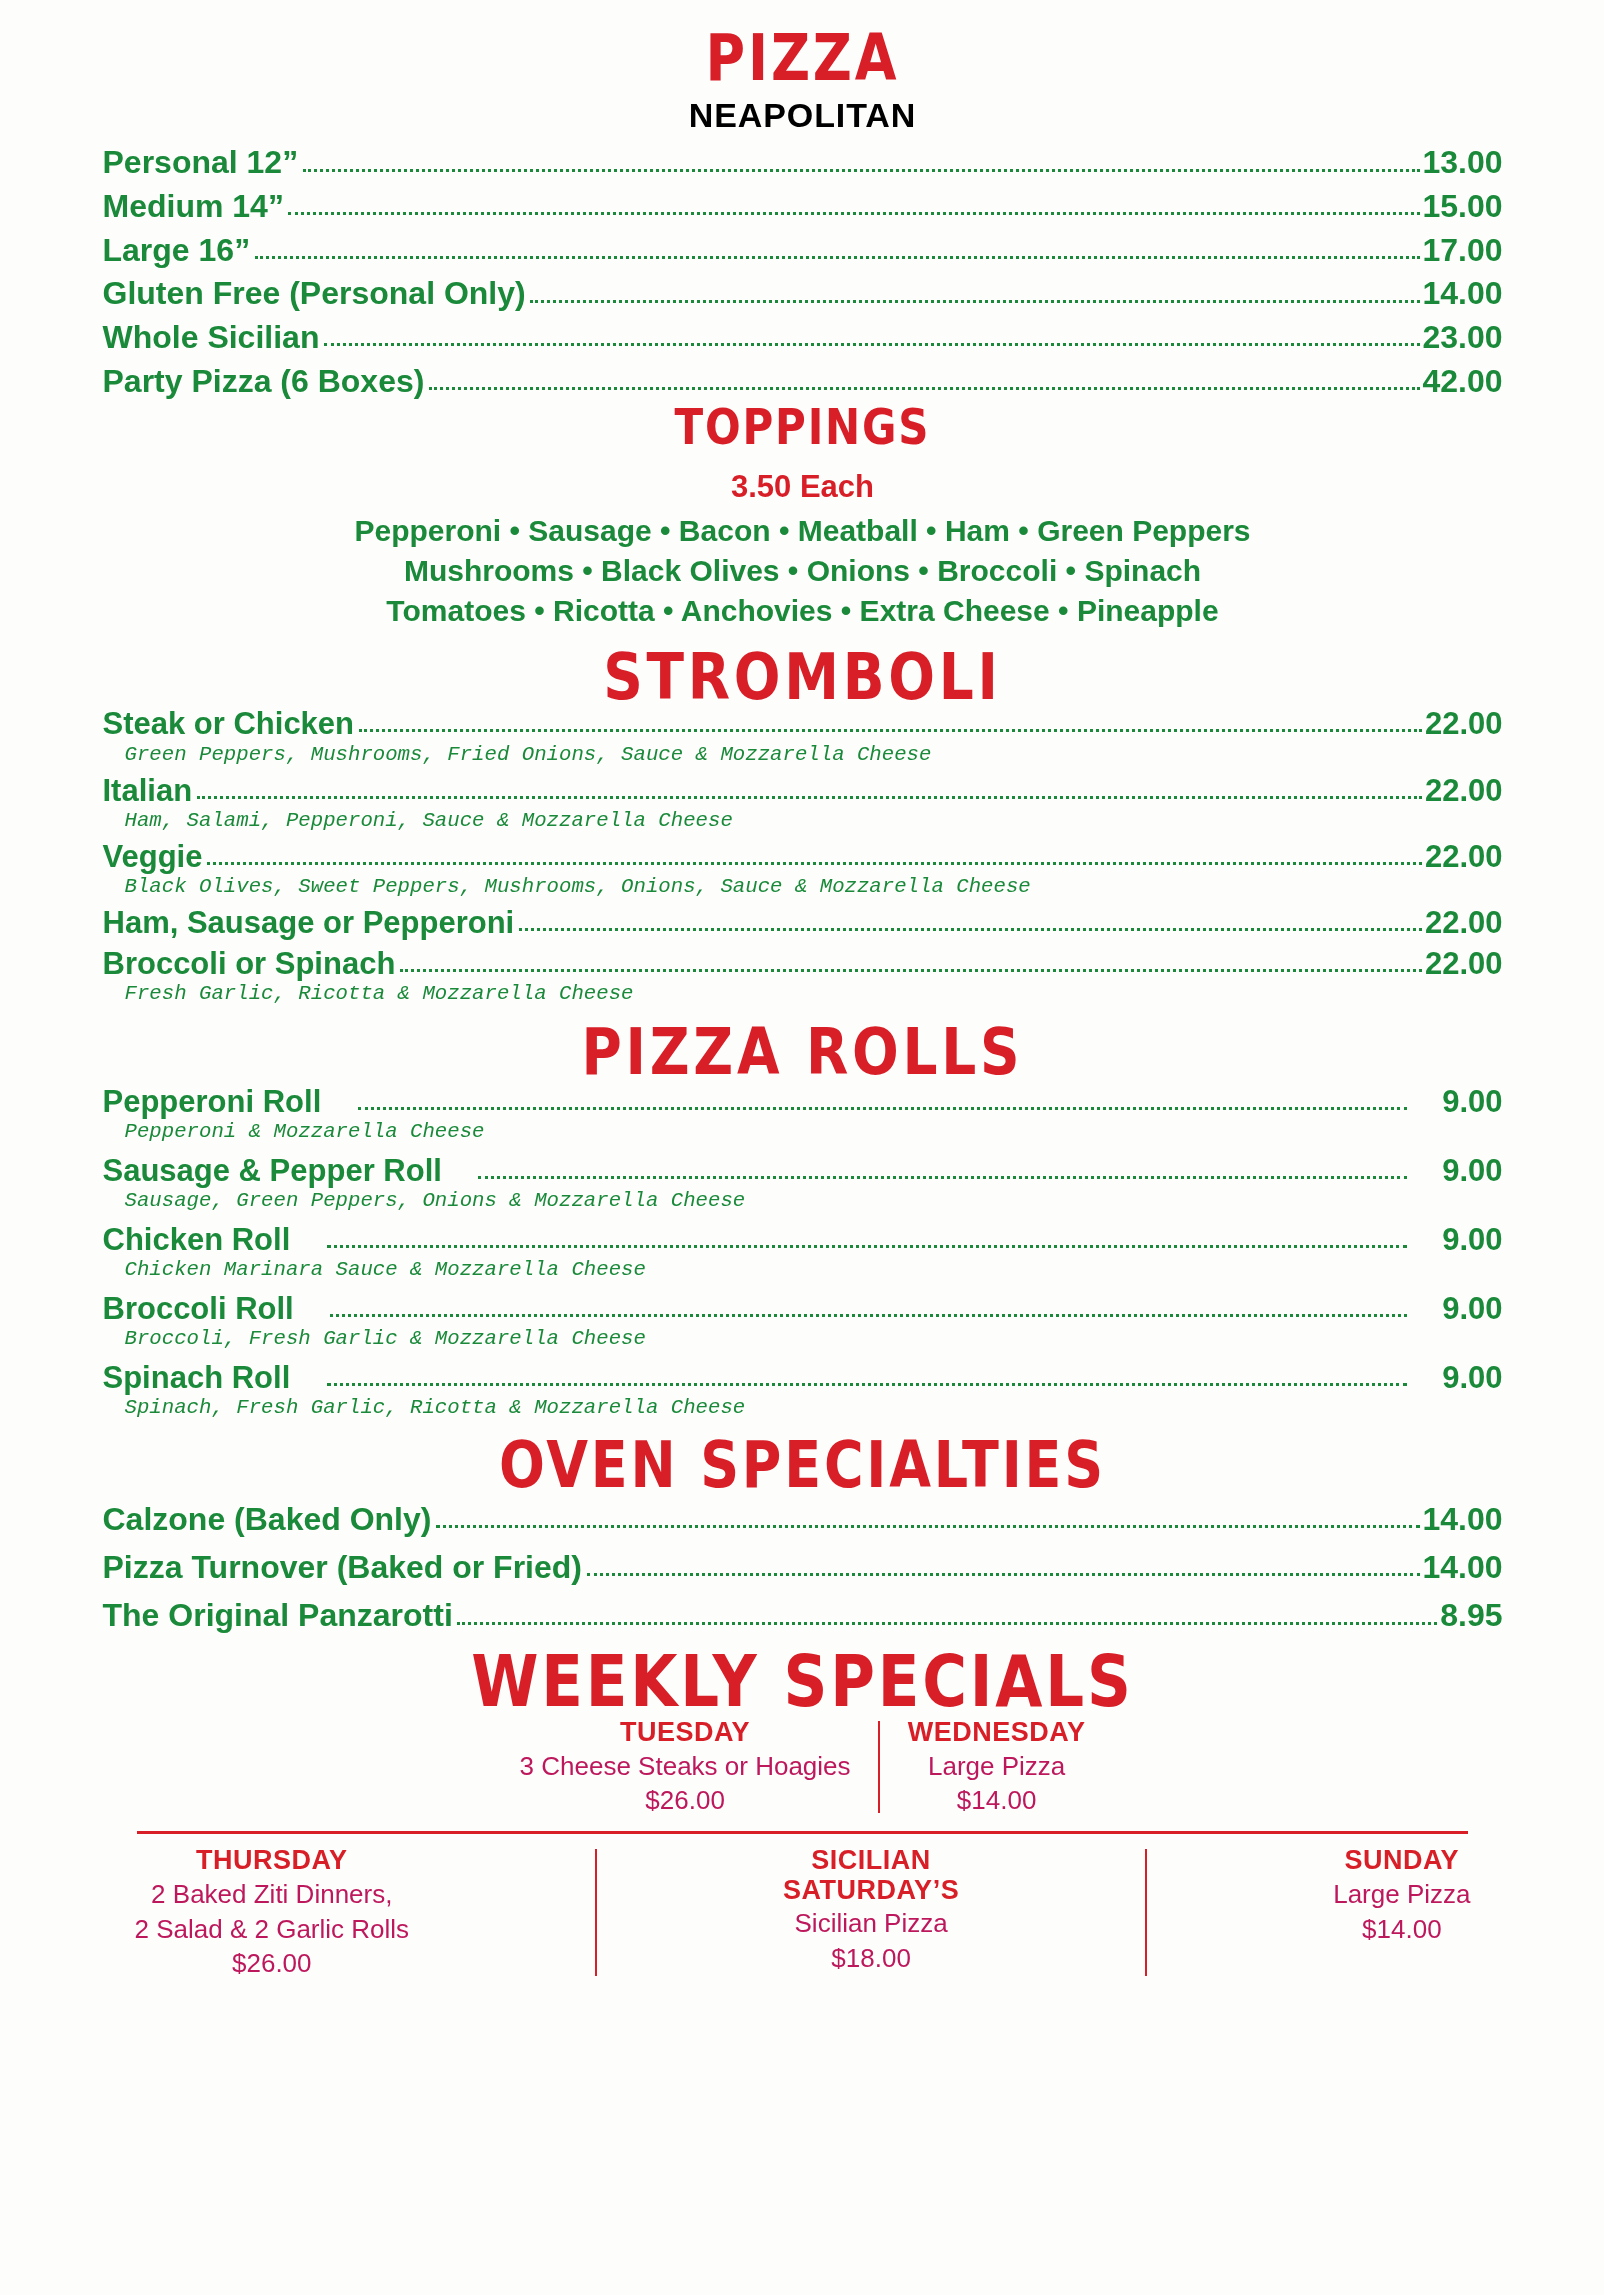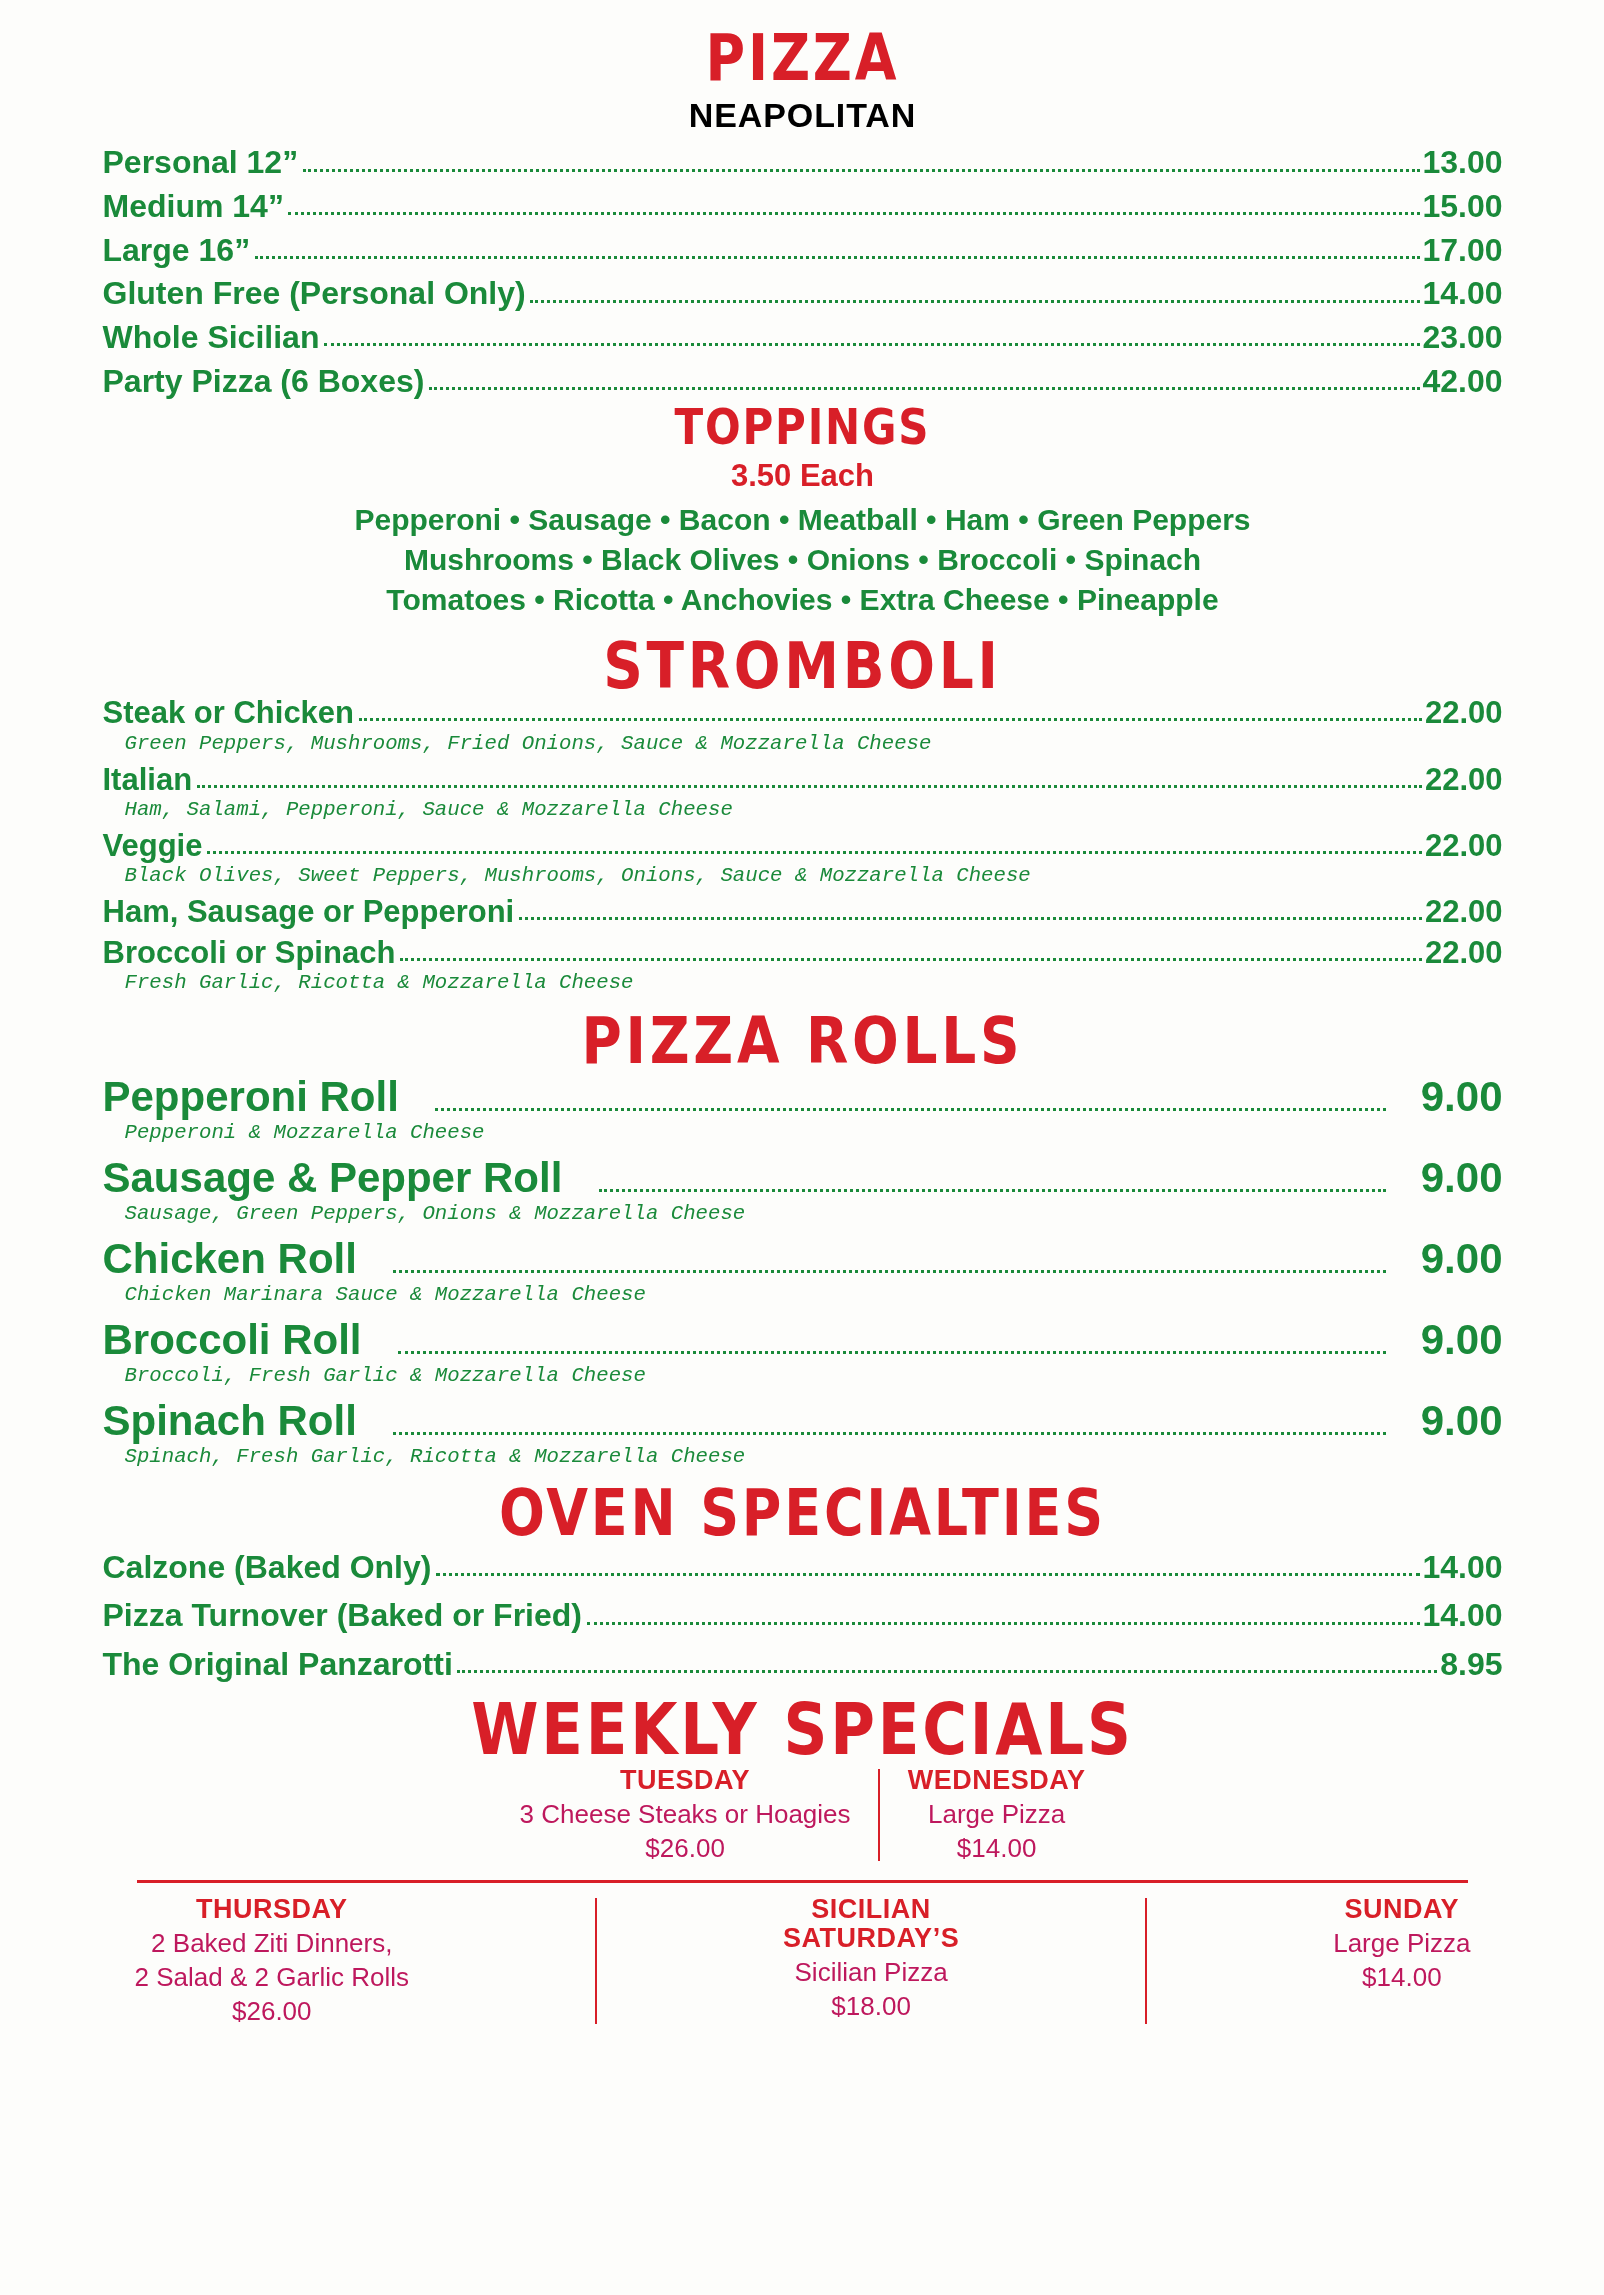--- a/index.html
+++ b/index.html
@@ -86,37 +86,37 @@
     line-height: 1.1;
     font-family: Liberation Mono, monospace;
   }
 
   
   .toppings-price {
     text-align: center;
     color: #d81f28;
     font-weight: bold;
     font-size: 31px;
-    margin-top: 13px;
+    margin-top: 24px;
   }
   .toppings-list {
     text-align: center;
     color: #1a8a3a;
     font-weight: bold;
     font-size: 30px;
     line-height: 1.33;
     margin-top: 6.4px;
   }
 
   .section { margin-top: 4.6px; }
   .pizza-list { margin-top: 8.3px; }
   .pizza-list .row { margin-top: 9.2px; }
 
   .stromboli-list .row { margin-top: 7.3px; font-size: 31px;}
-  .rolls-list .row { margin-top: 10px; font-size: 42px; gap: 32px;}
+  .rolls-list .row { margin-top: 10px; font-size: 31px; gap: 32px;}
   .oven-list .row { margin-top: 13.8px; font-size: 32px;}
 
   
   .specials-top {
     display: flex;
     justify-content: center;
     margin-top: 12px;
   }
   .special {
     text-align: center;

